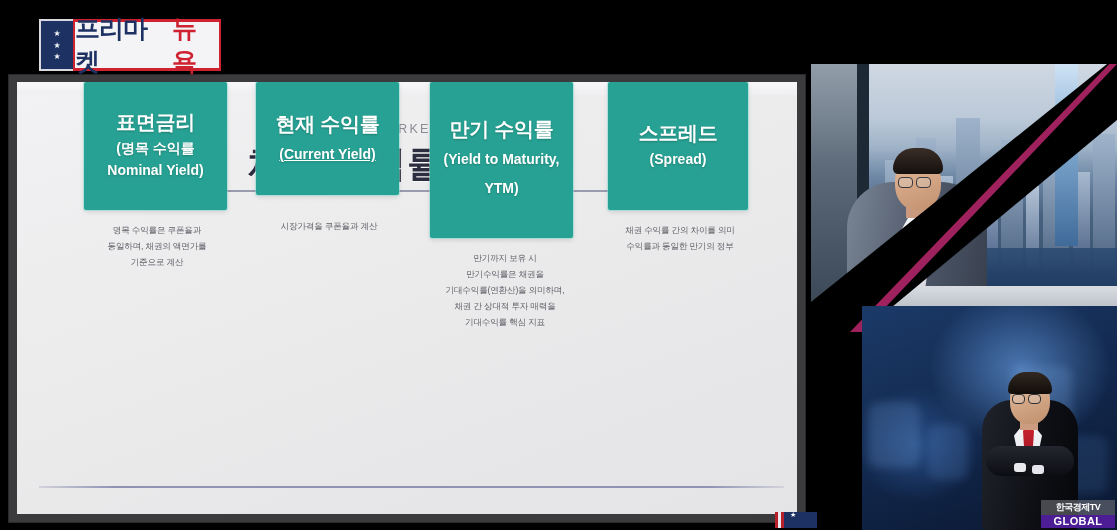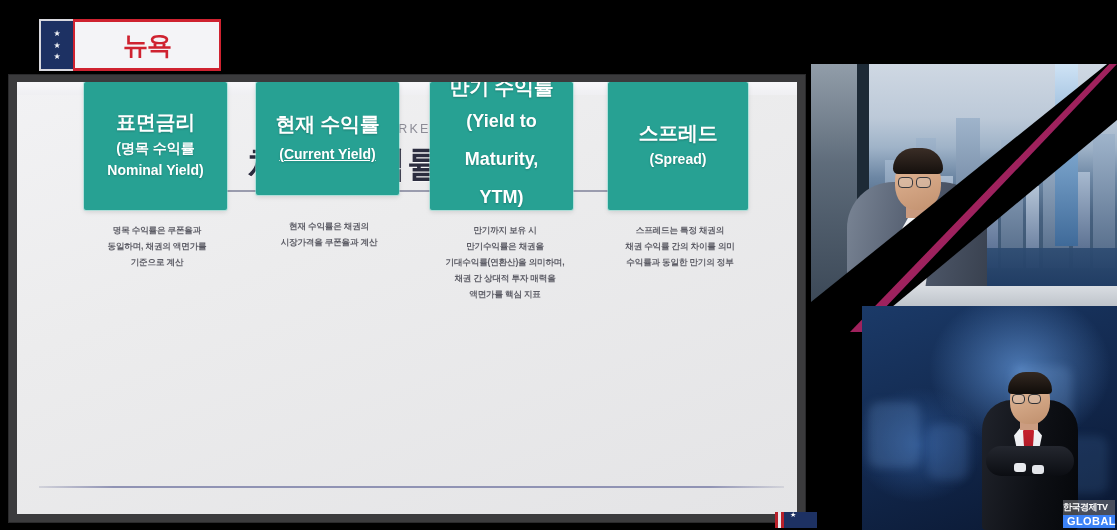--- a/index.html
+++ b/index.html
@@ -73,37 +73,37 @@
   .col.c3{ left:583px; }
 
   .card{
     position:relative; background:#27a193; color:#fff; text-align:center;
     display:flex; flex-direction:column; align-items:center; justify-content:center;
     padding:6px 6px; border-radius:2px;
     box-shadow:0 0 0 1px rgba(140,225,215,.55), 0 2px 5px rgba(0,0,0,.13);
   }
   .col.c0 .card{ width:143px; height:128px; margin-left:7px; }
   .col.c1 .card{ width:143px; height:113px; margin-left:7px; }
-  .col.c2 .card{ width:143px; height:128px; margin-left:5px; }
+  .col.c2 .card{ width:143px; height:156px; margin-left:5px; }
   .col.c3 .card{ width:140px; height:128px; margin-left:8px; }
 
   .card-kr{
     font-size:20px; font-weight:bold; letter-spacing:-.3px; line-height:1.25;
     text-shadow:0 1px 2px rgba(0,0,0,.22);
   }
   .card-en{
     font-size:14px; font-weight:bold; line-height:1.55; margin-top:3px;
     text-shadow:0 1px 2px rgba(0,0,0,.2);
   }
-  .col.c2 .card-en{ font-size:18px; line-height:2.1; }
+  .col.c2 .card-en{ font-size:14px; line-height:2.1; }
   .col.c1 .card-en{ margin-top:7px;text-decoration:underline; }
 
   .caption{
     margin-top:12px; text-align:center; color:#5d5d66;
-    font-size:8.6px; font-weight:bold; line-height:1.85; letter-spacing:-.2px;
+    font-size:8.6px; font-weight:normal; line-height:1.85; letter-spacing:-.2px;
   }
   .col.c0 .caption{ margin-top:13px; }
   .col.c1 .caption{ margin-top:24px; }
   .col.c2 .caption{ margin-top:13px; }
   .col.c3 .caption{ margin-top:13px; }
 
   #bottom-rule{
     position:absolute; left:22px; bottom:26px; width:745px; height:2px;
     background:linear-gradient(90deg,rgba(140,143,170,.25),#9093b4 10%,#9093b4 90%,rgba(140,143,170,.2));
   }
@@ -248,29 +248,29 @@
   }
   #b-glass-l,#b-glass-r{
     bottom:126px; width:13px; height:10px; border:1.5px solid #2f3034; border-radius:4px;
     background:rgba(230,240,250,.2);
   }
   #b-glass-l{ left:150px; }
   #b-glass-r{ left:166px; }
 
   
   #watermark{
-    position:absolute; right:2px; bottom:2px; width:52px; z-index:30;
-    font-family:"Liberation Sans",sans-serif;
+    position:absolute; right:2px; bottom:2px; width:74px; z-index:30;
+    text-align:center; font-family:"Liberation Sans",sans-serif;
   }
   #wm-top{
     background:rgba(110,112,118,.62); color:#fff; font-size:9px; font-weight:bold;
     padding:1px 0; letter-spacing:-.5px;
   }
   #wm-bot{
-    background:#3b82f6; color:#fff; font-size:11px; font-weight:bold;
+    background:#4c1d95; color:#fff; font-size:11px; font-weight:bold;
     letter-spacing:.4px; padding:0 4px 1px;
   }
 
   
   #flag-sliver{ position:absolute; left:775px; bottom:2px; width:42px; height:16px; z-index:20; display:flex; }
   #flag-sliver .s{ width:3px; height:100%; background:#b9202b; }
   #flag-sliver .w{ width:3px; height:100%; background:#e9e9ee; }
   #flag-sliver .canton{
     flex:1; background:#1d3163; position:relative;
   }
@@ -309,51 +309,49 @@
         </div>
 
         <div class="col c1">
           <div class="card">
             <div class="card-kr">현재 수익률</div>
             <div class="card-en">
               <div>(Current Yield)</div>
             </div>
           </div>
           <div class="caption">
-            <div>현재 수익률은 채권의</div>
             <div>시장가격을 쿠폰율과 계산</div>
           </div>
         </div>
 
         <div class="col c2">
           <div class="card">
             <div class="card-kr">만기 수익률</div>
             <div class="card-en">
               <div>(Yield to Maturity,</div>
               <div>YTM)</div>
             </div>
           </div>
           <div class="caption">
             <div>만기까지 보유 시</div>
             <div>만기수익률은 채권을</div>
             <div>기대수익률(연환산)을 의미하며,</div>
             <div>채권 간 상대적 투자 매력을</div>
-            <div>액면가를 핵심 지표</div>
+            <div>기대수익률 핵심 지표</div>
           </div>
         </div>
 
         <div class="col c3">
           <div class="card">
             <div class="card-kr">스프레드</div>
             <div class="card-en">
               <div>(Spread)</div>
             </div>
           </div>
           <div class="caption">
-            <div>스프레드는 특정 채권의</div>
             <div>채권 수익률 간의 차이를 의미</div>
             <div>수익률과 동일한 만기의 정부</div>
           </div>
         </div>
 
       </div>
 
       <div id="bottom-rule"></div>
     </div>
   </div>
@@ -425,20 +423,21 @@
     </div>
   </div>
 
   <div id="logo-bug">
     <div id="logo-stars">
       <span>★</span>
       <span>★</span>
       <span>★</span>
     </div>
     <div id="logo-text">
+      <span class="lg-blue">프리마켓</span>
       <span class="lg-red">뉴욕</span>
     </div>
   </div>
 
   <div id="flag-sliver">
     <div class="s"></div>
     <div class="w"></div>
     <div class="s"></div>
     <div class="canton"></div>
   </div>

